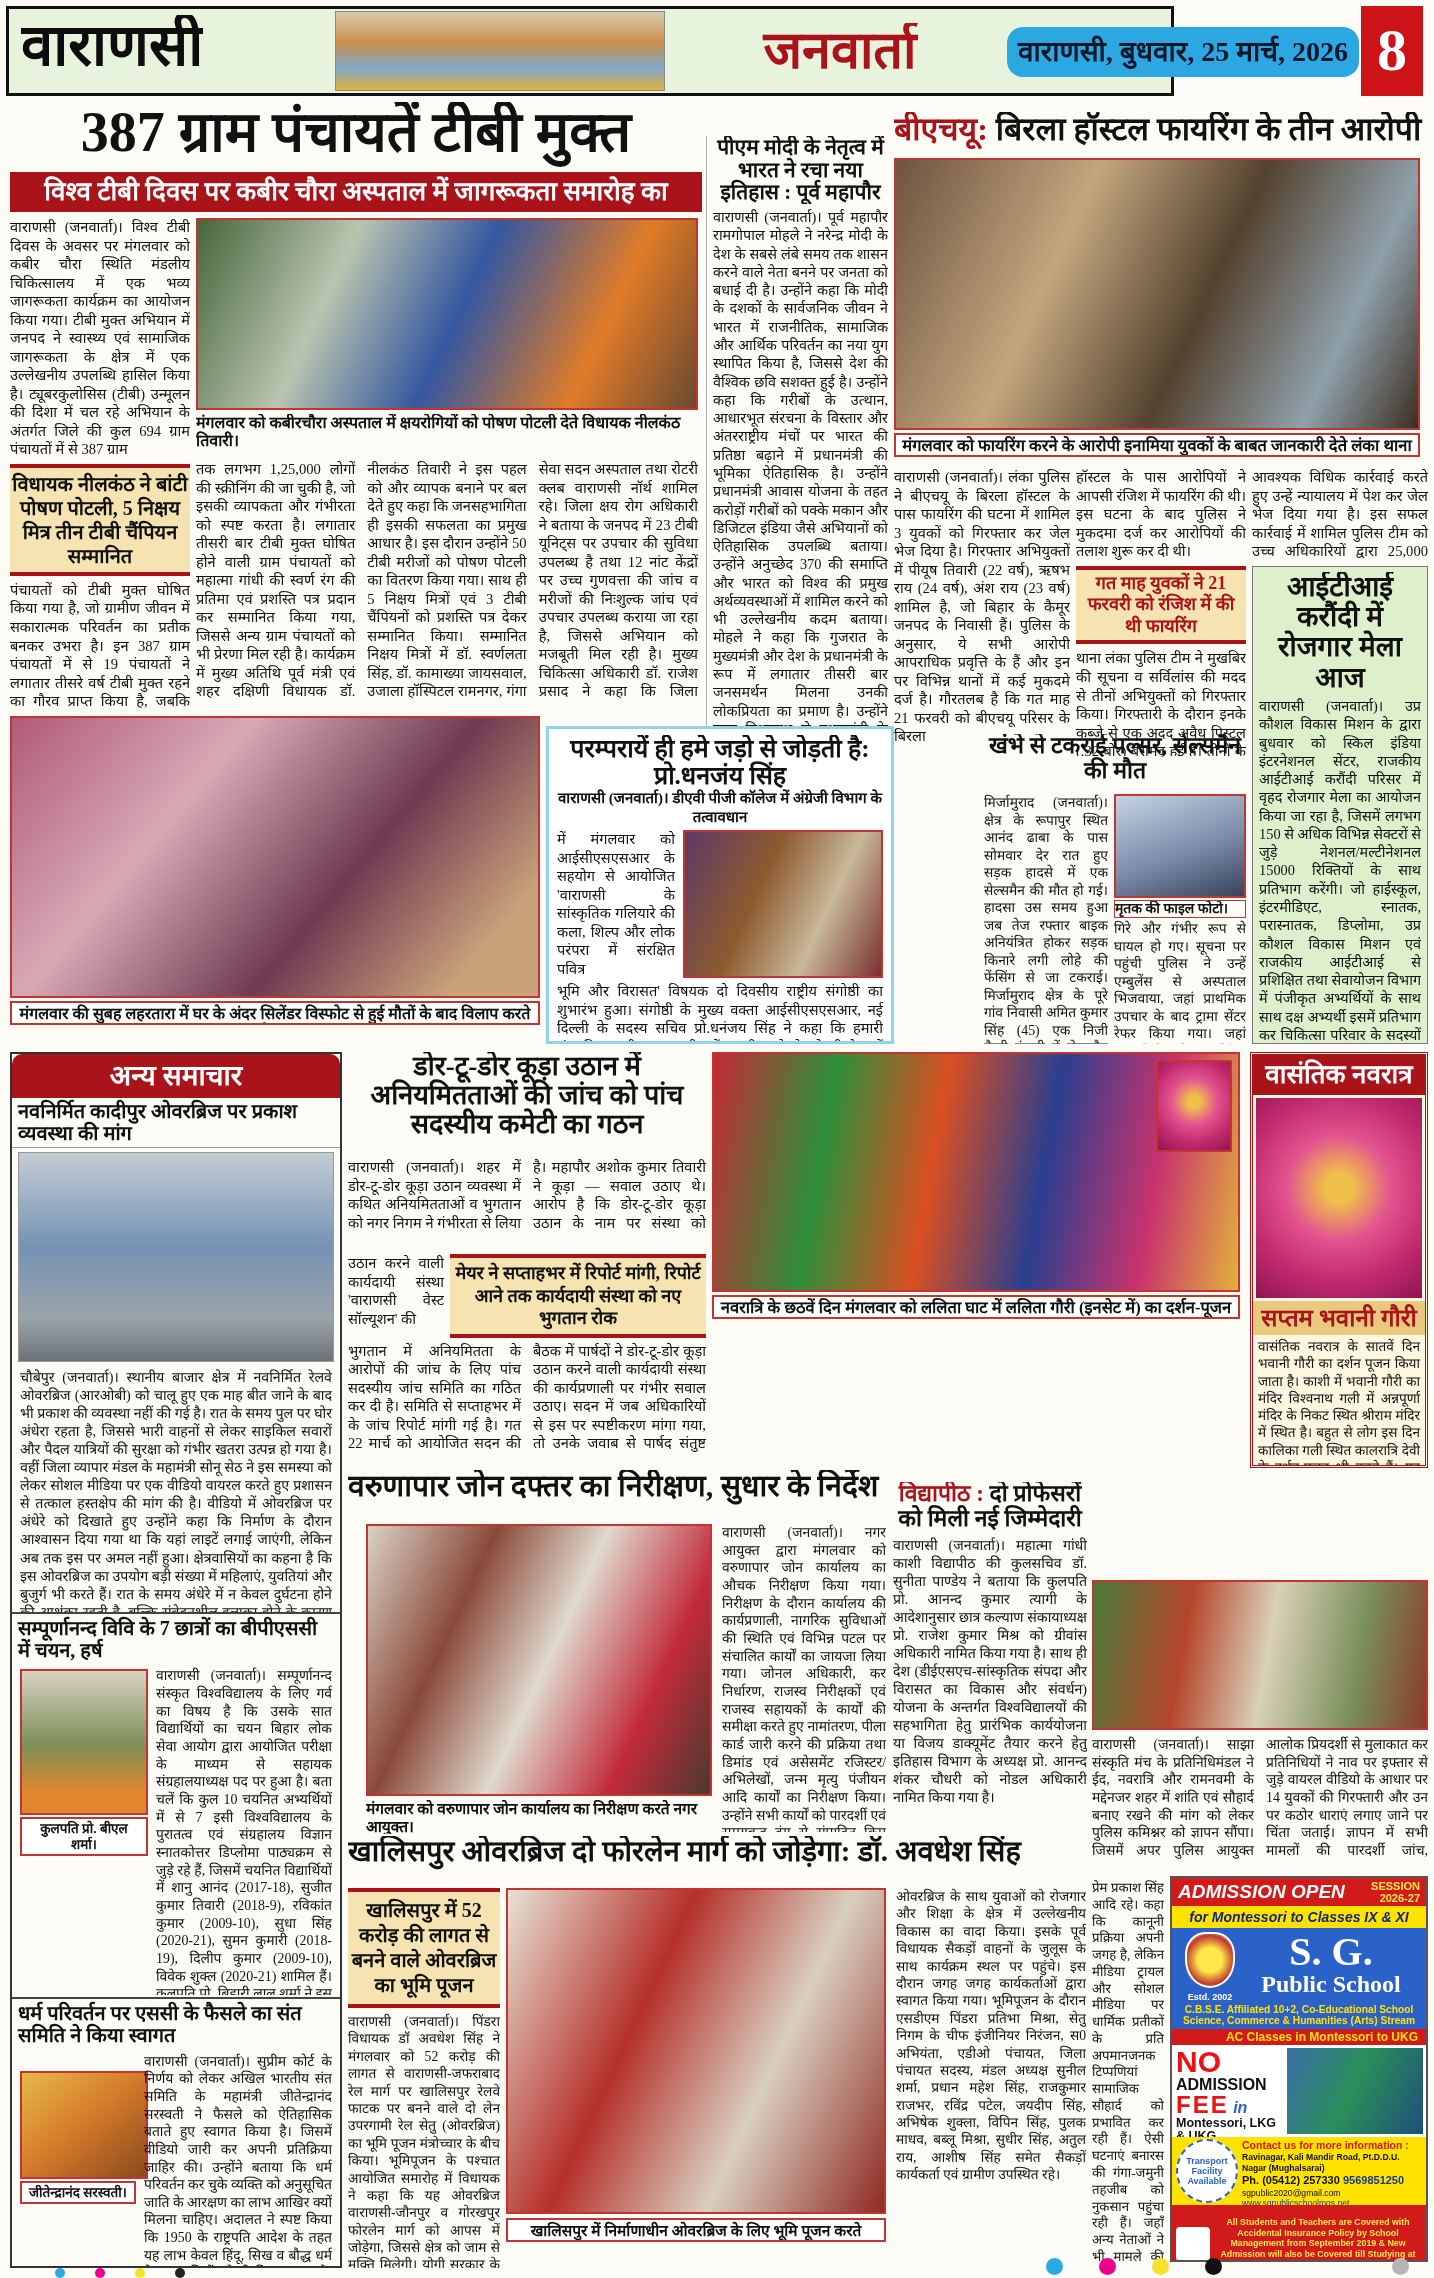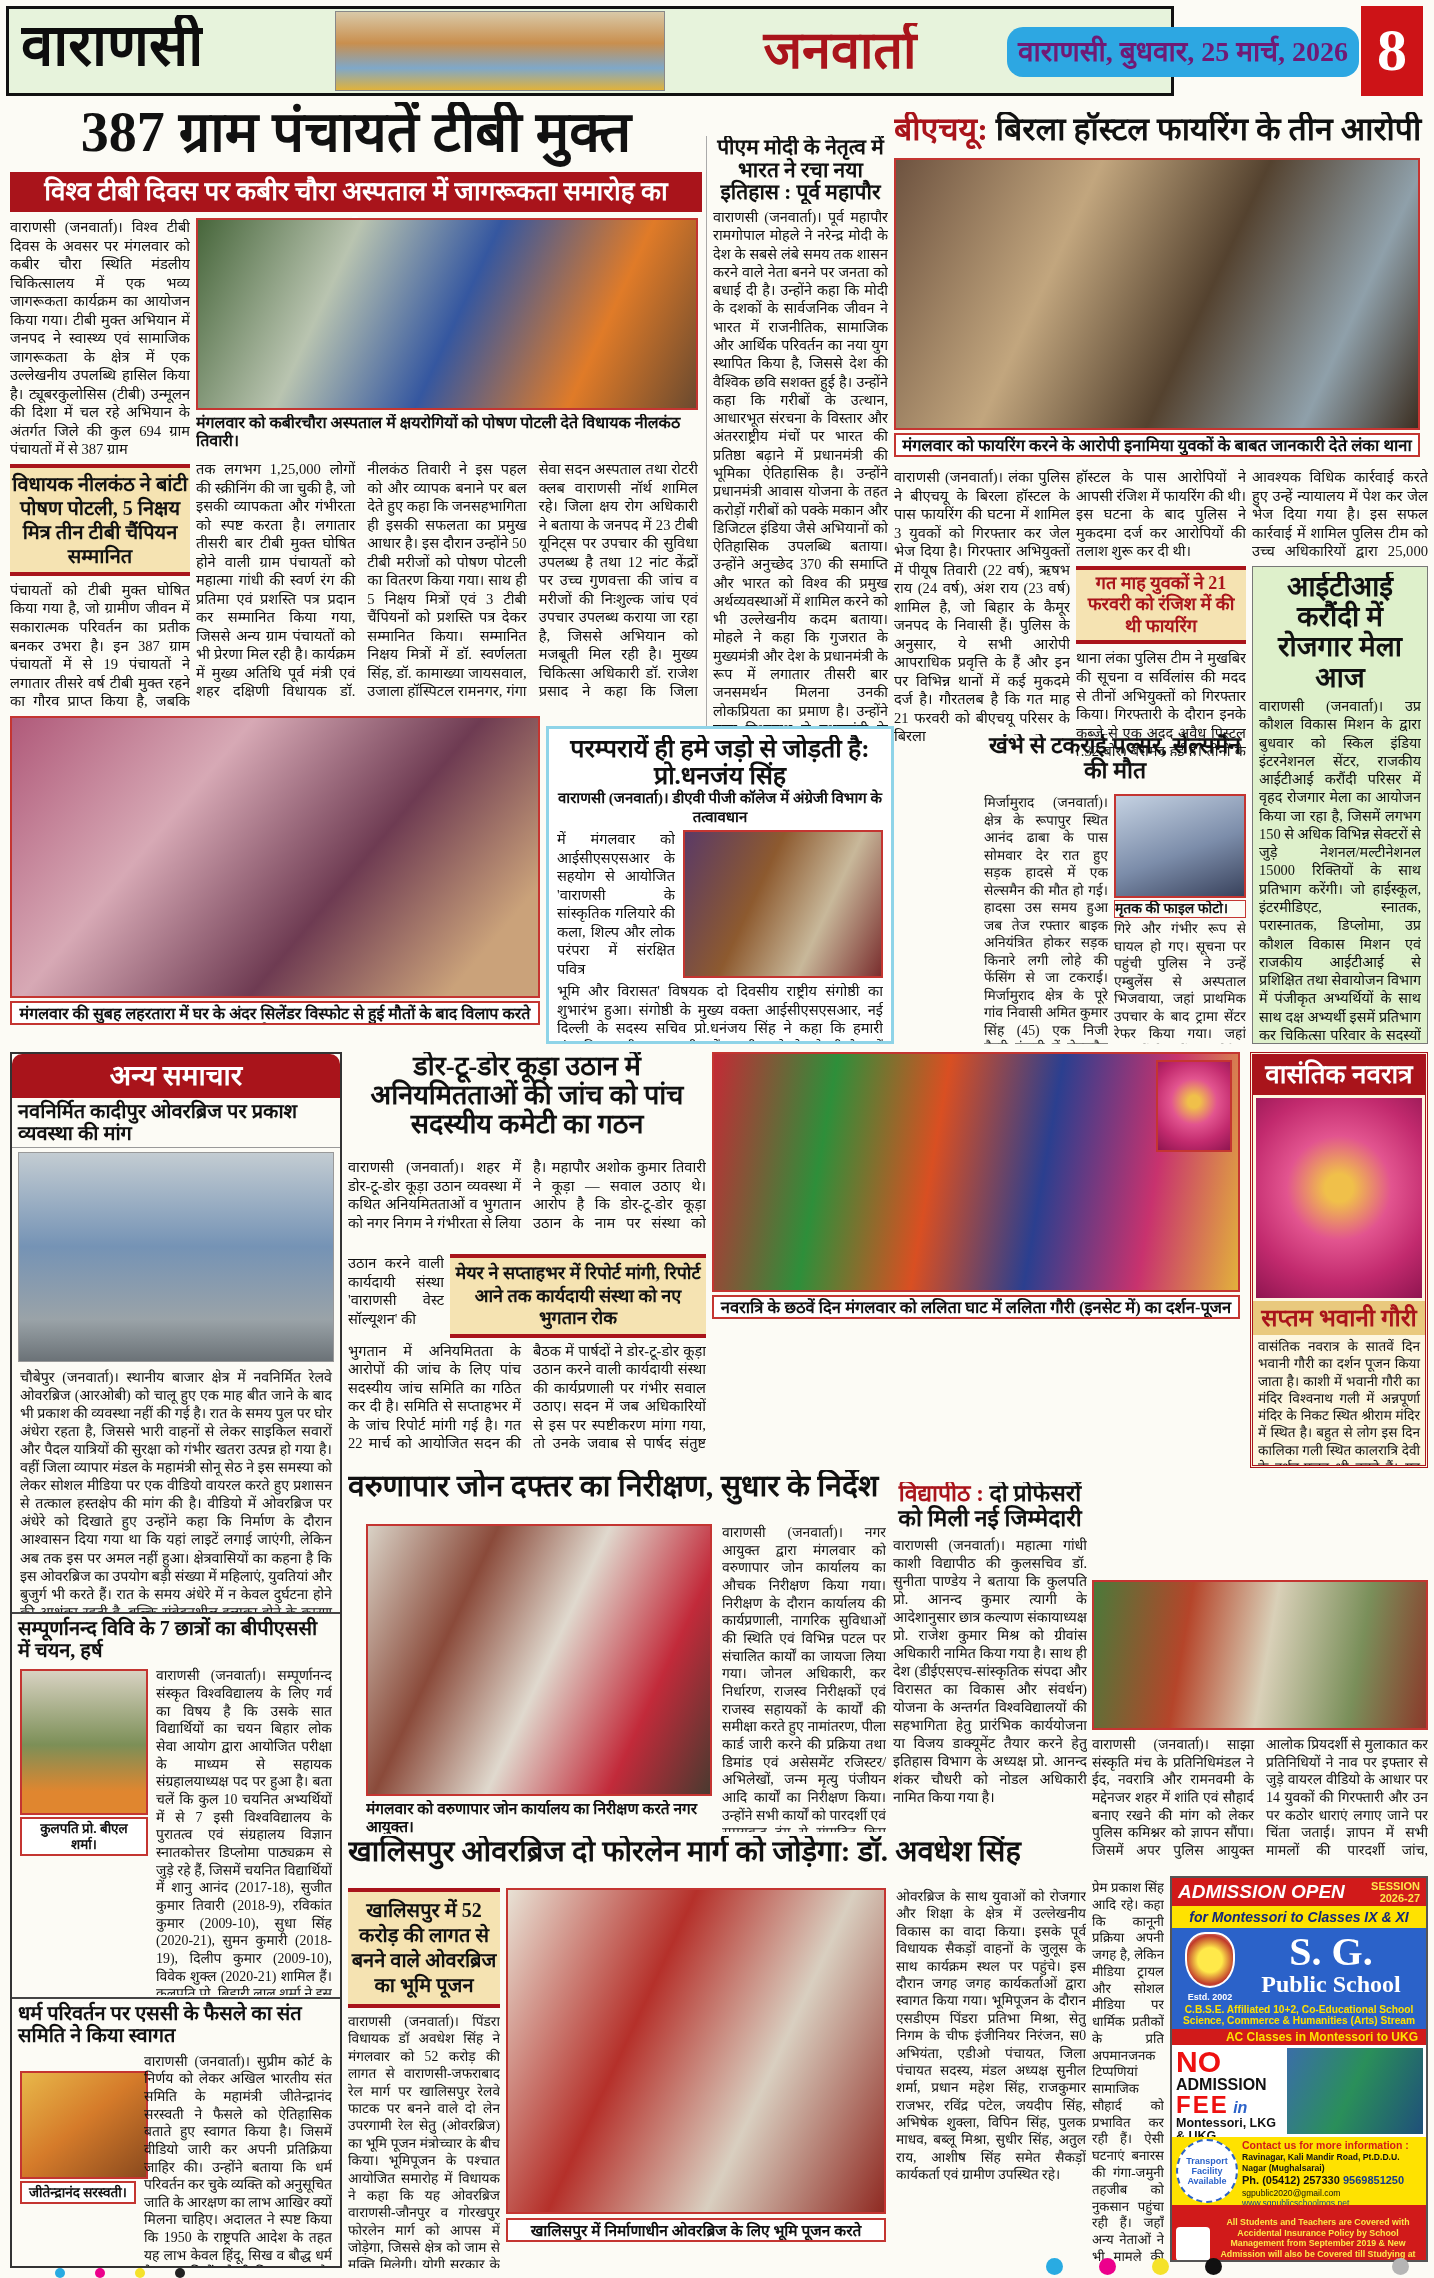--- a/index.html
+++ b/index.html
@@ -38,21 +38,21 @@
 </head>
 <body>
 
 <div id="page">
 
   <div class="abs" style="left:6px;top:6px;width:1168px;height:90px;background:#e7f3dc;border:3px solid #111;box-sizing:border-box;">
     <div class="abs hd" style="left:12px;top:6px;font-size:58px;font-weight:900;color:#0d0d0d;">वाराणसी</div>
     <div class="abs ph ph-ghat" style="left:326px;top:2px;width:330px;height:80px;border:1px solid #888;"></div>
     <div class="abs hd red" style="left:672px;top:14px;width:318px;font-size:52px;text-align:center;color:#a9141b;">जनवार्ता</div>
     <div class="abs" style="left:998px;top:18px;width:352px;height:50px;background:#2da7e2;border-radius:16px;">
-      <div style="color:#701a75;font-weight:bold;font-size:28px;text-align:center;line-height:50px;">वाराणसी, बुधवार, 25 मार्च, 2026</div>
+      <div style="color:#0f172a;font-weight:bold;font-size:28px;text-align:center;line-height:50px;">वाराणसी, बुधवार, 25 मार्च, 2026</div>
     </div>
     <div class="abs" style="left:1352px;top:-3px;width:62px;height:90px;background:#cd1317;">
       <div style="color:#fff;font-weight:900;font-size:60px;text-align:center;line-height:88px;">8</div>
     </div>
   </div>
 
   <div class="abs hd" style="left:10px;top:102px;width:692px;height:66px;font-size:56px;text-align:center;">387 ग्राम पंचायतें टीबी मुक्त</div>
   <div class="abs" style="left:10px;top:172px;width:692px;height:40px;background:#a9141b;">
     <div style="color:#fff;font-weight:bold;font-size:26px;text-align:center;line-height:40px;">विश्व टीबी दिवस पर कबीर चौरा अस्पताल में जागरूकता समारोह का आयोजन</div>
   </div>

